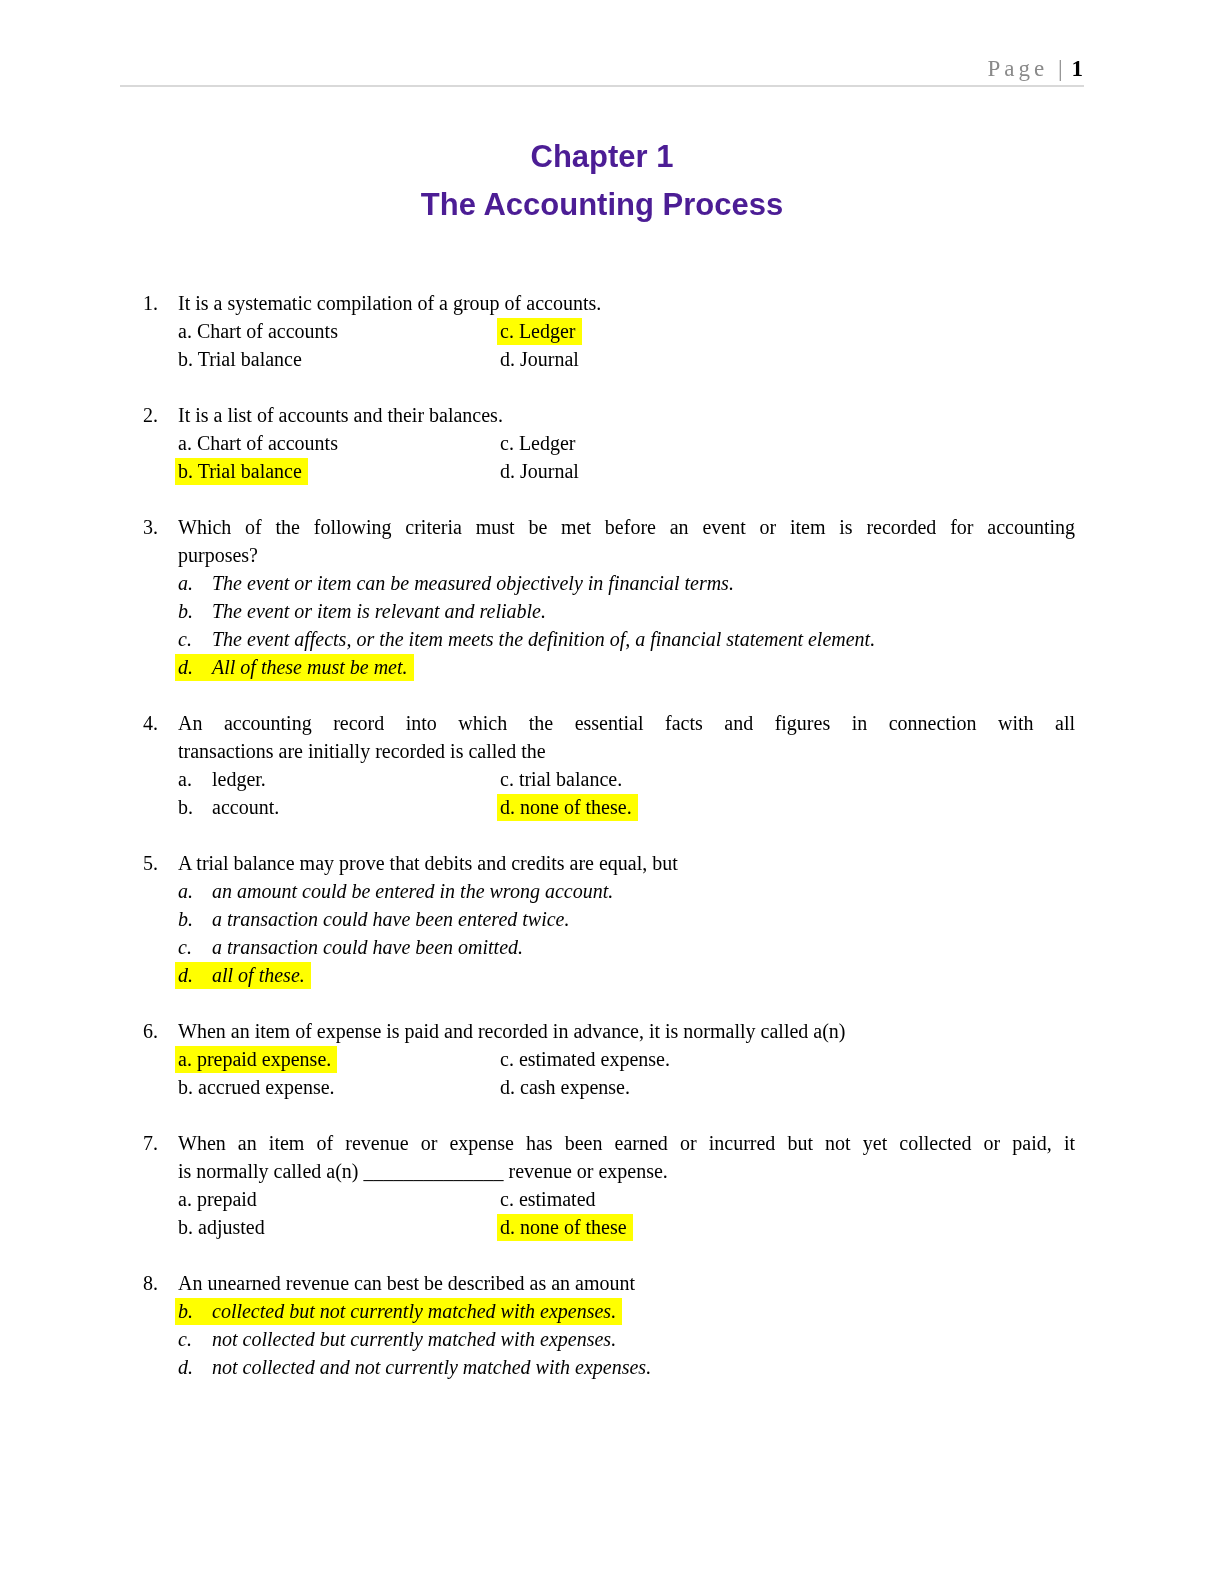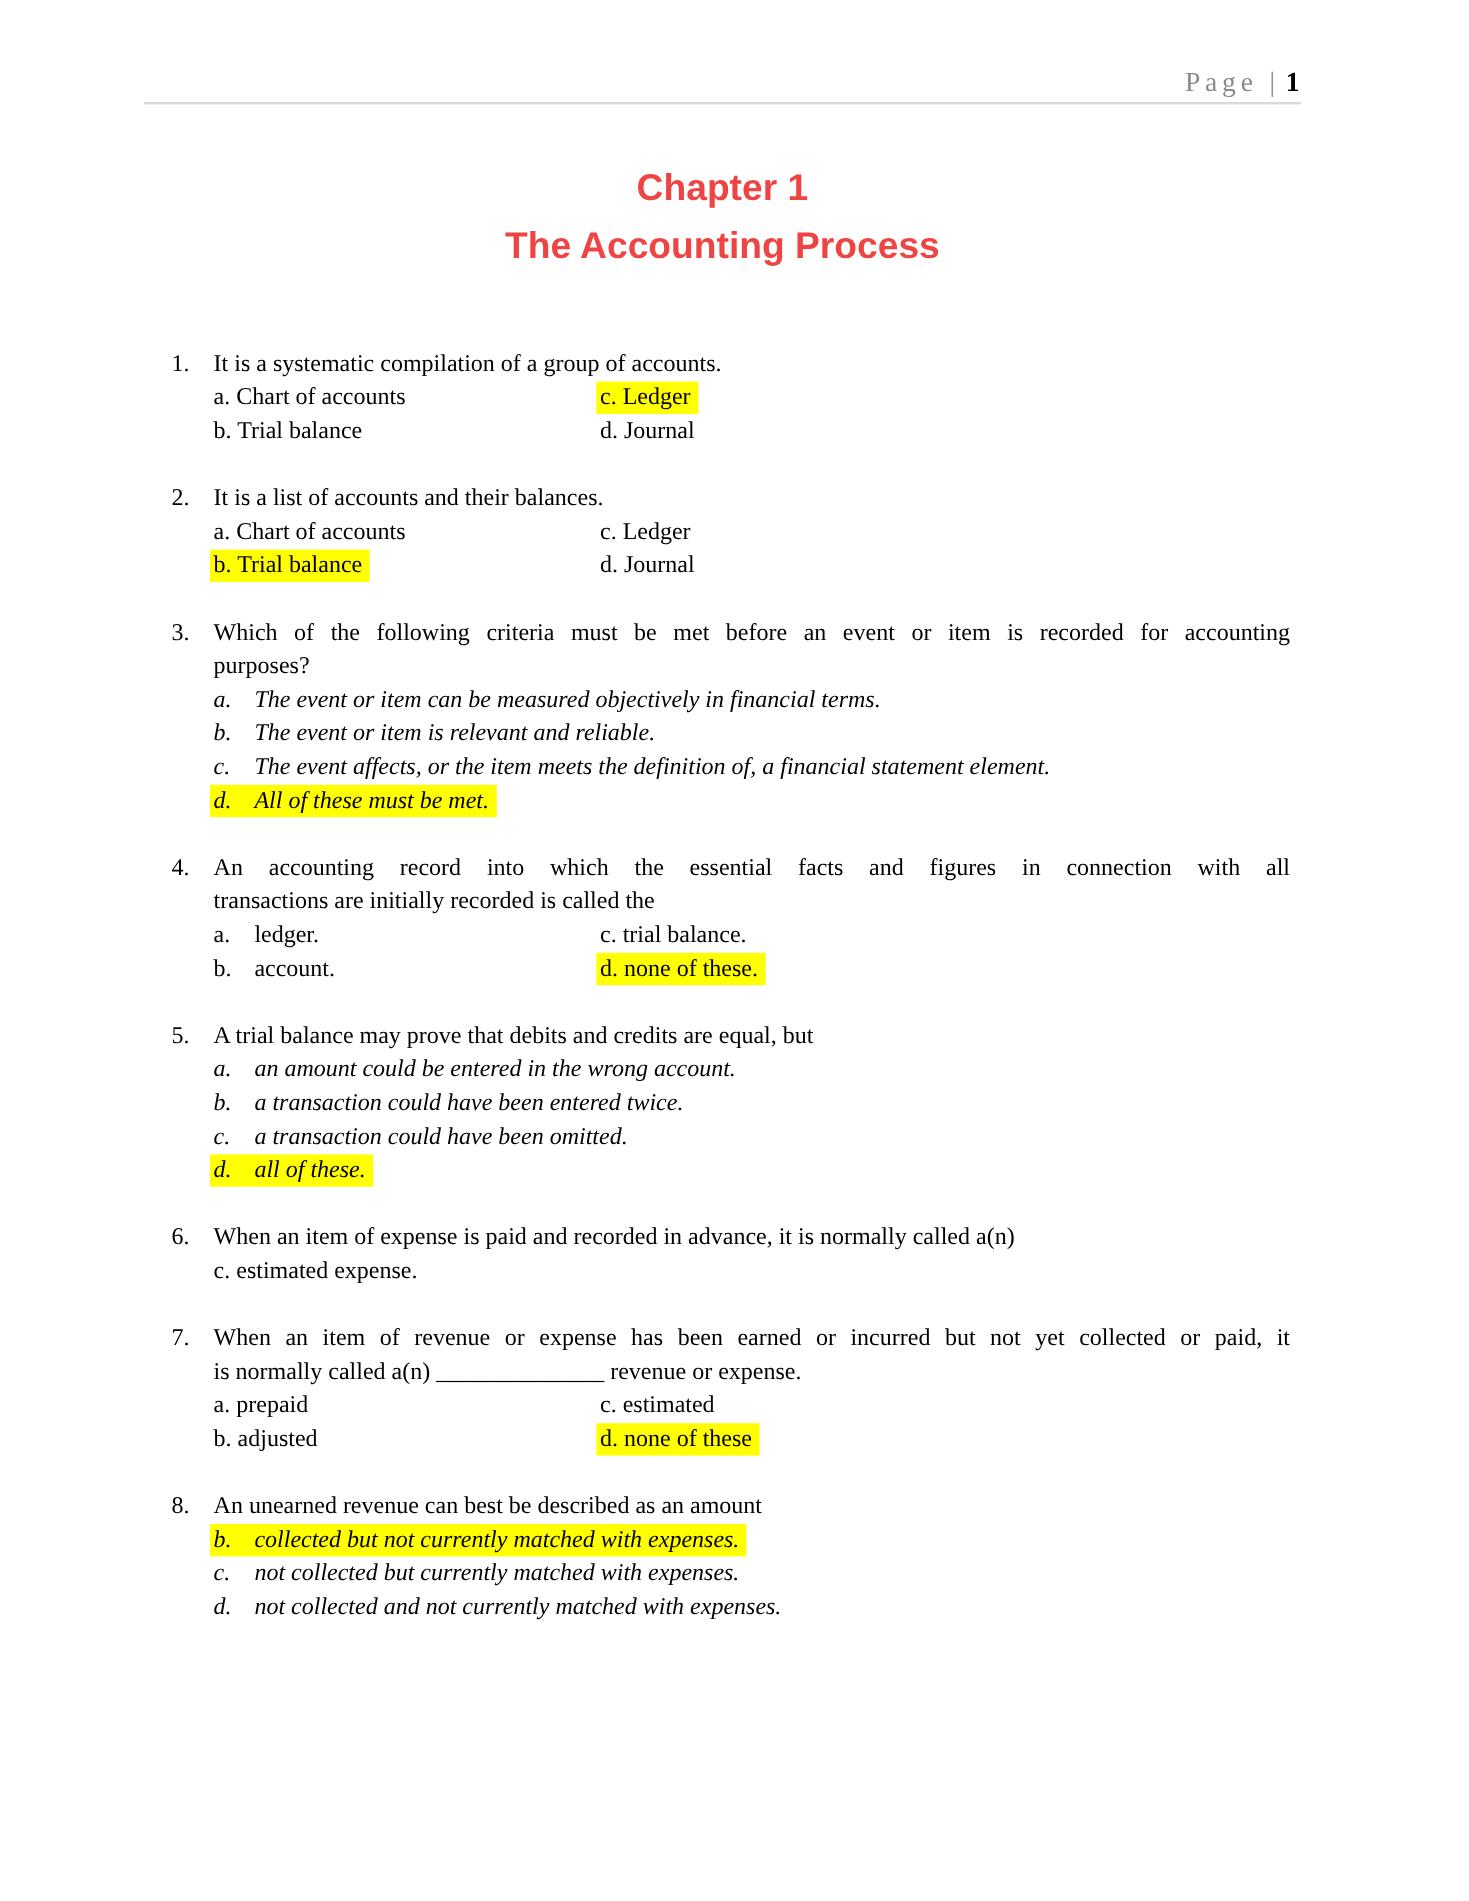--- a/index.html
+++ b/index.html
@@ -38,21 +38,21 @@
 
   
   .doc-title {
     margin: 46px 120px 60px 120px;
     width: 964px;
     text-align: center;
     font-family: "Liberation Sans", sans-serif;
     font-weight: bold;
     font-size: 31px;
     line-height: 48px;
-    color: #ef4444;
+    color: #4c1d95;
   }
 
   
   .content {
     margin-left: 143px;
     width: 932px;
   }
   .question {
     position: relative;
     padding-left: 35px;
@@ -147,21 +147,26 @@
       <div class="stem-line">A trial balance may prove that debits and credits are equal, but</div>
       <div class="opt-line"><span><span class="opt-label">a.</span>an amount could be entered in the wrong account.</span></div>
       <div class="opt-line"><span><span class="opt-label">b.</span>a transaction could have been entered twice.</span></div>
       <div class="opt-line"><span><span class="opt-label">c.</span>a transaction could have been omitted.</span></div>
       <div class="opt-line"><span class="hl"><span class="opt-label">d.</span>all of these.</span></div>
     </div>
     <div class="question">
       <span class="q-num">6.</span>
       <div class="stem-line">When an item of expense is paid and recorded in advance, it is normally called a(n)</div>
       <div class="opt-row">
+        <div class="opt-cell c1"><span class="hl">a. prepaid expense.</span></div>
         <div class="opt-cell c2"><span>c. estimated expense.</span></div>
+      </div>
+      <div class="opt-row">
+        <div class="opt-cell c1"><span>b. accrued expense.</span></div>
+        <div class="opt-cell c2"><span>d. cash expense.</span></div>
       </div>
     </div>
     <div class="question">
       <span class="q-num">7.</span>
       <div class="stem-line justified">When an item of revenue or expense has been earned or incurred but not yet collected or paid, it</div>
       <div class="stem-line">is normally called a(n) ______________ revenue or expense.</div>
       <div class="opt-row">
         <div class="opt-cell c1"><span>a. prepaid</span></div>
         <div class="opt-cell c2"><span>c. estimated</span></div>
       </div>

